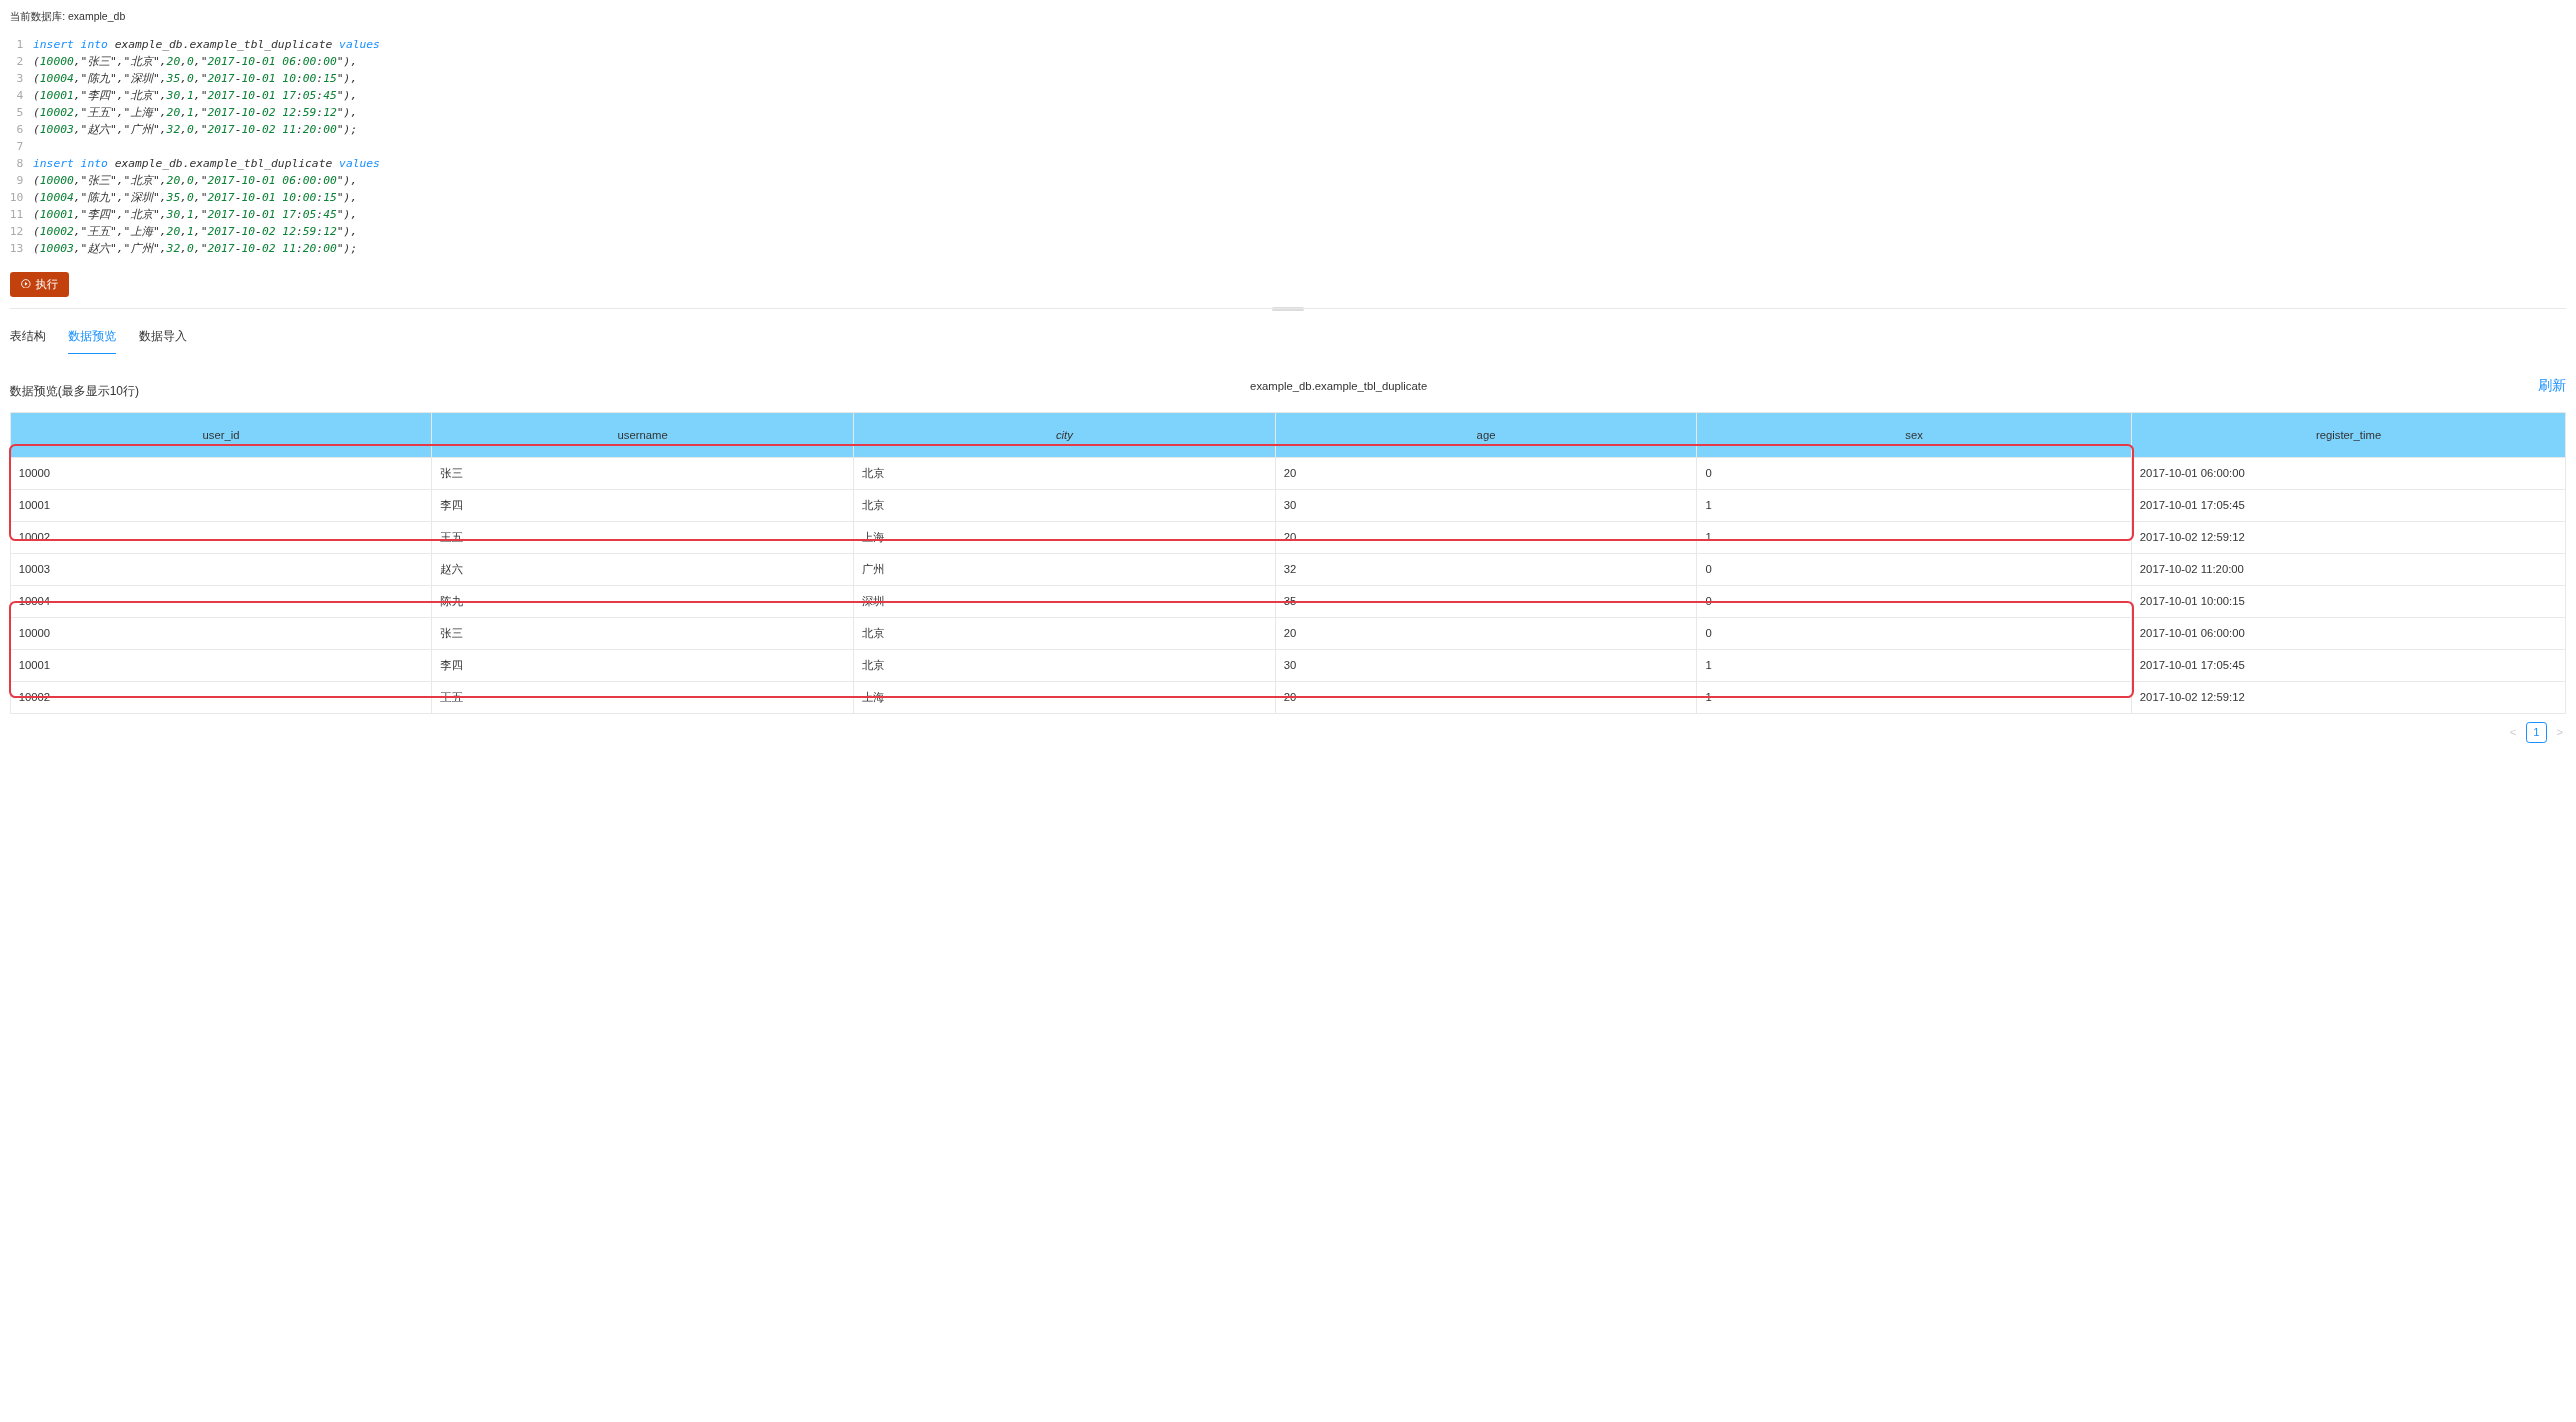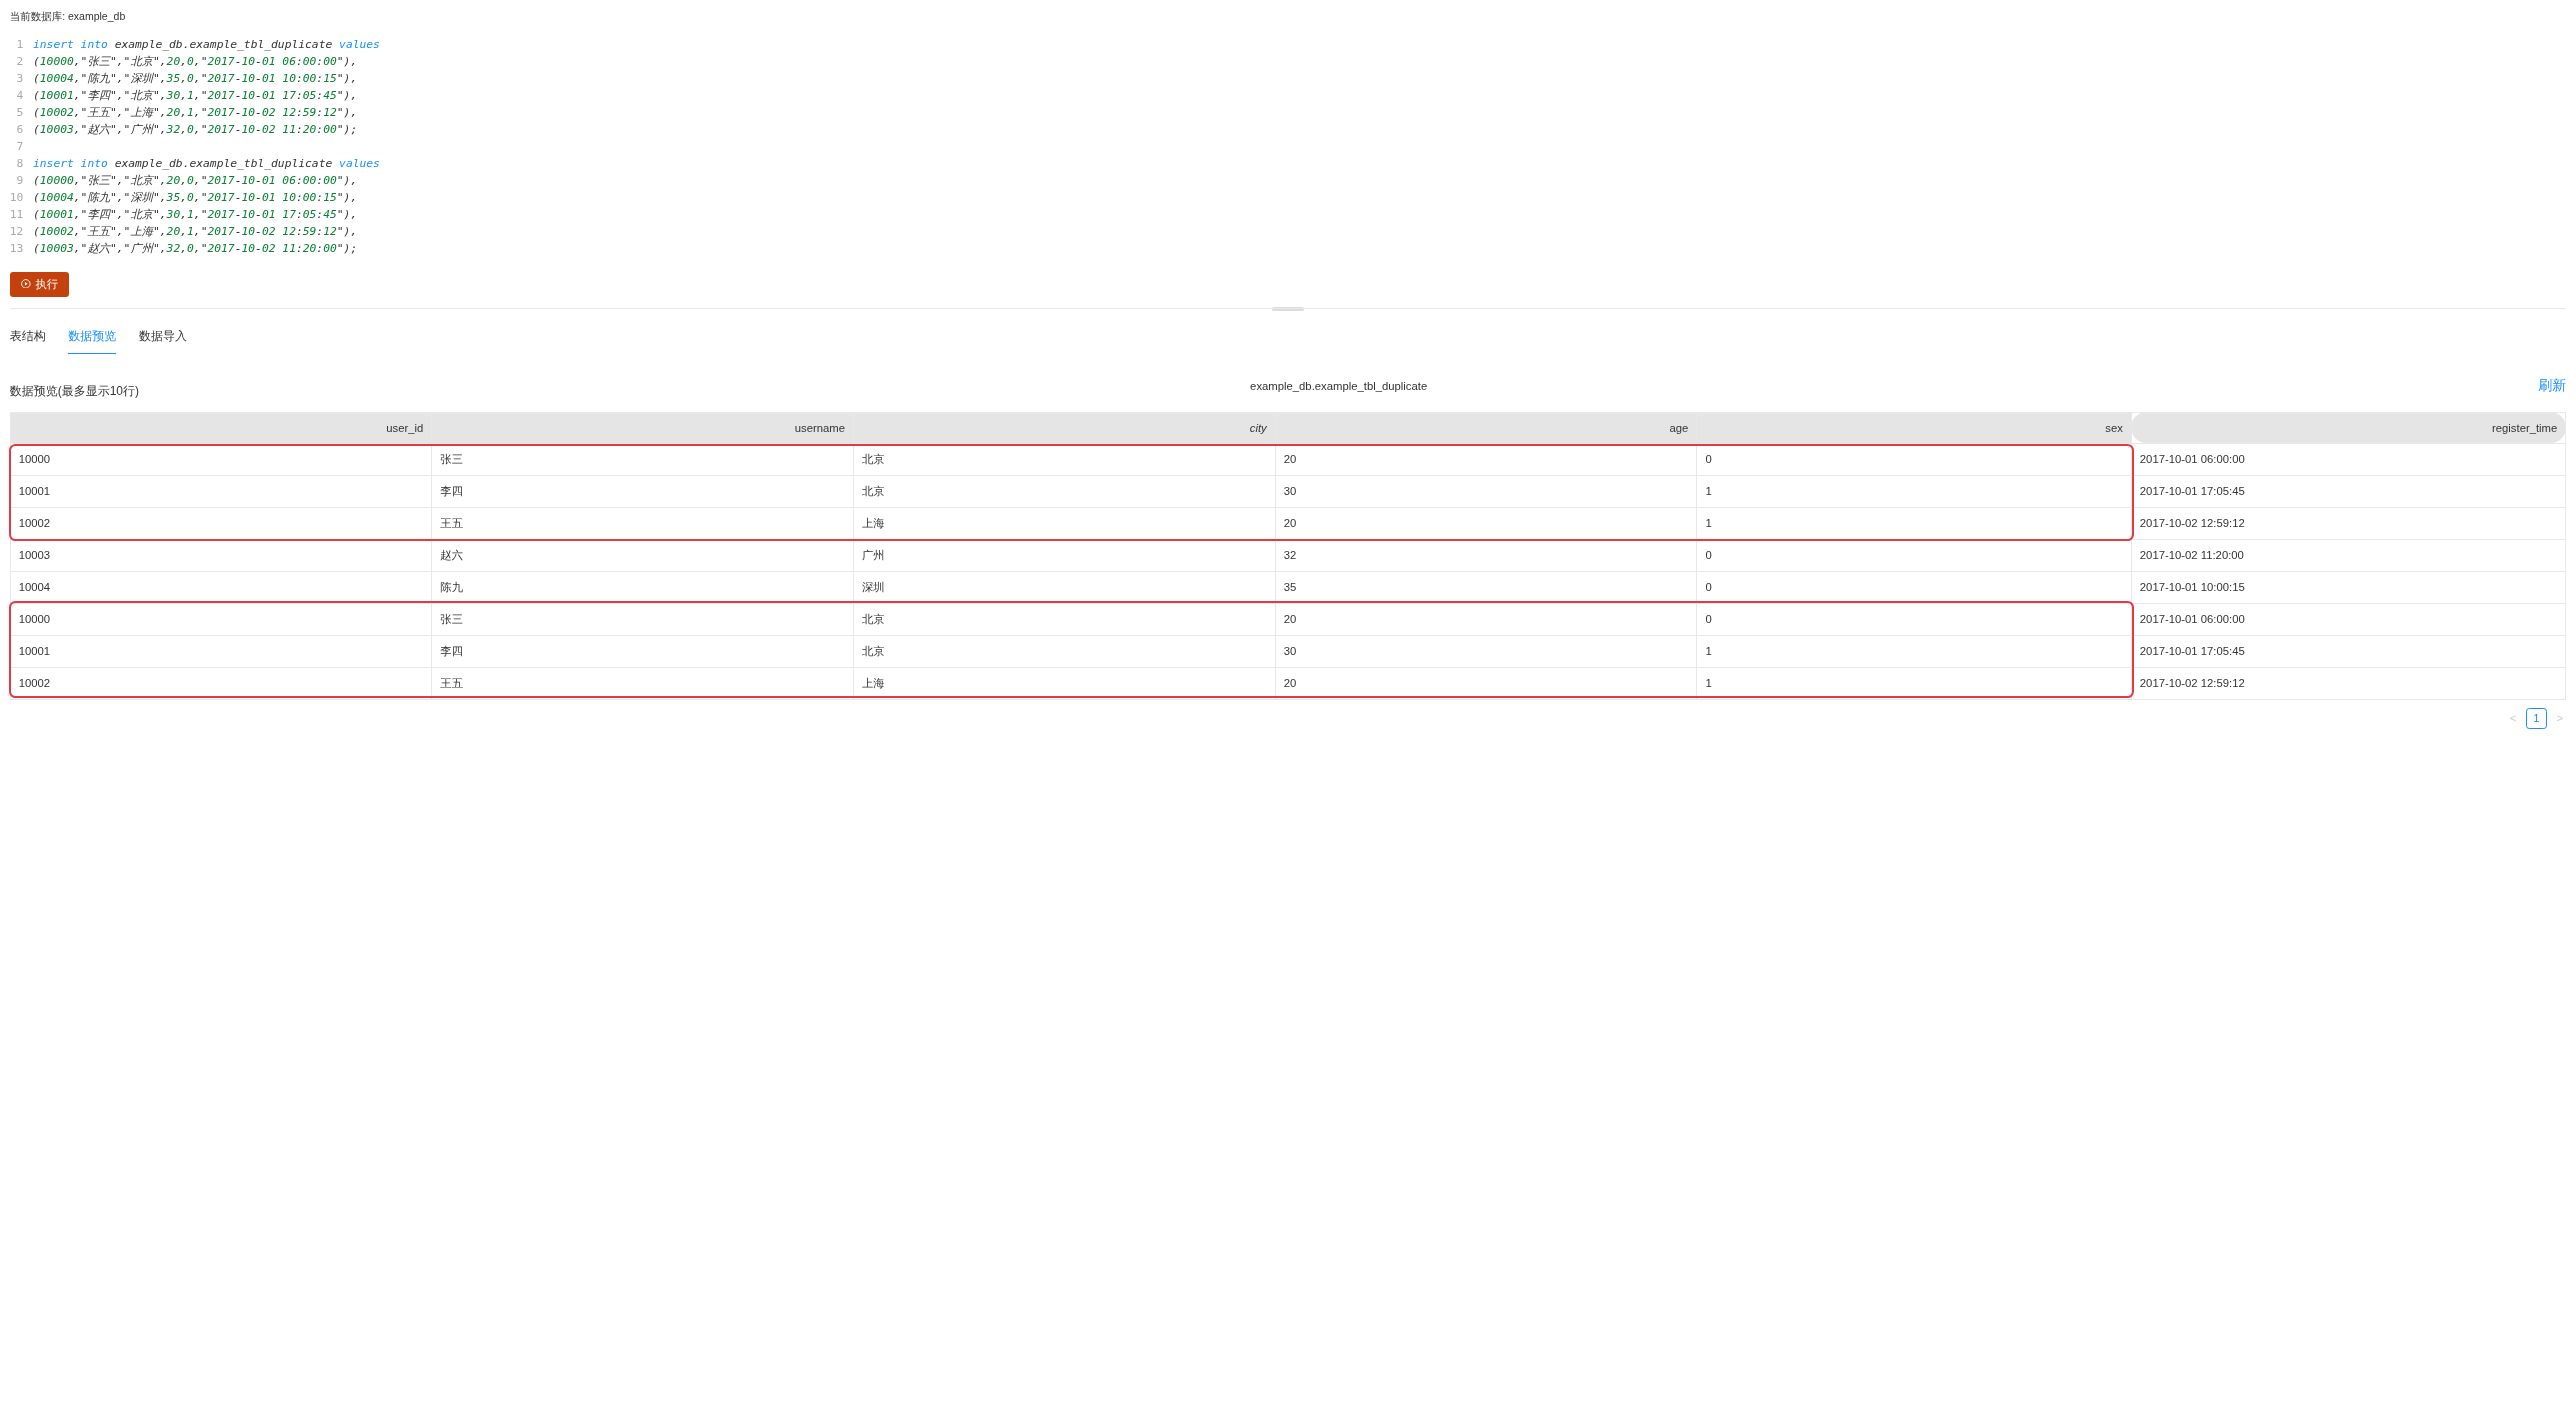--- a/index.html
+++ b/index.html
@@ -115,23 +115,23 @@
       color: #1890ff;
       cursor: pointer;
       font-size: 14px;
     }
     table.data {
       width: 100%;
       border-collapse: collapse;
       font-size: 11.3px;
     }
     table.data th {
-      background: #e5e5e5;
-      text-align: right;
-      padding: 9px 8px;
+      background: #7dd3fc;
+      text-align: center;
+      padding: 16px 8px;
       font-weight: 500;
       border: 0.8px solid #e8e8e8;
       color: #333;
     }
     table.data td {
       padding: 8px 8px;
       border: 0.8px solid #e8e8e8;
       color: #333;
     }
     .highlight-box {
@@ -165,21 +165,21 @@
       display: flex;
       align-items: center;
       justify-content: center;
       cursor: pointer;
     }
     .col-uid { width: 16.5%; }
     .col-uname { width: 16.5%; }
     .col-city { width: 16.5%; font-style: italic; }
     .col-age { width: 16.5%; }
     .col-sex { width: 17%; }
-    .col-reg { width: 17%; border-radius: 16px; }
+    .col-reg { width: 17%; }
   </style>
 </head>
 <body>
 
 
 
 <div class="db-label">当前数据库: example_db</div>
 
 <div class="code-editor">
   <div class="gutter" id="gutter">

